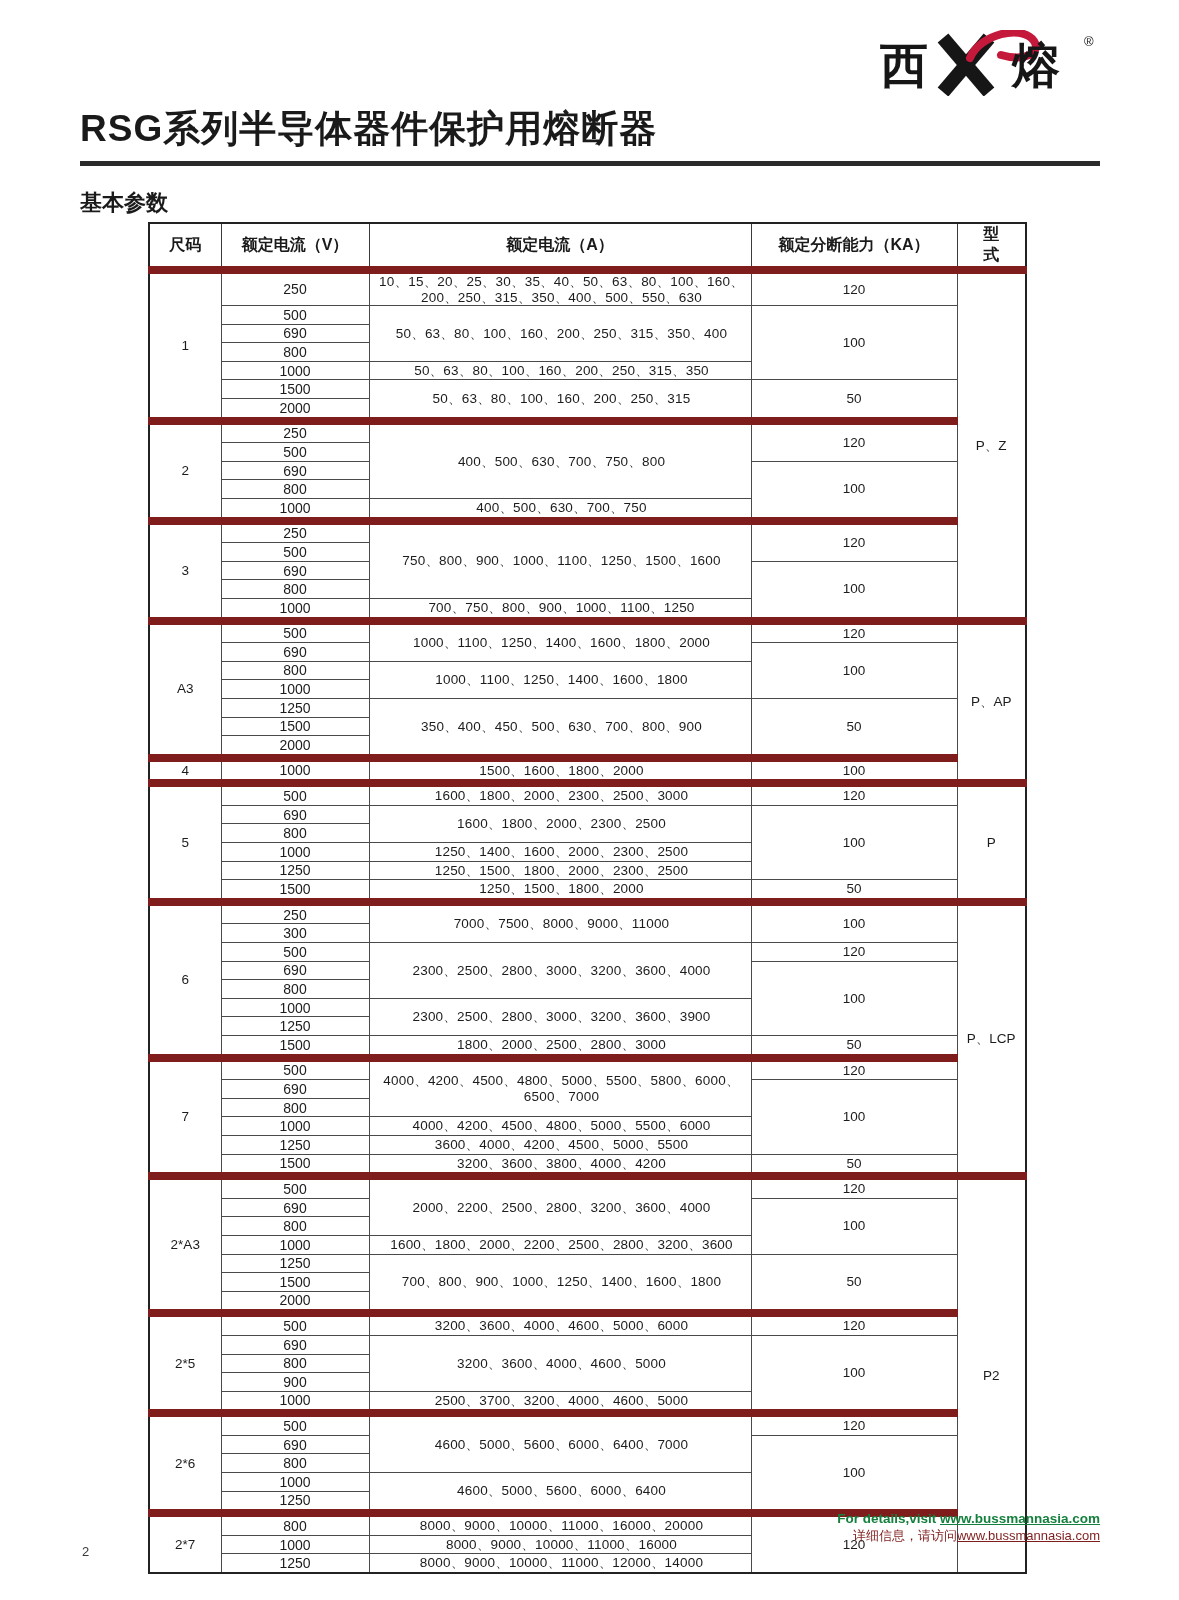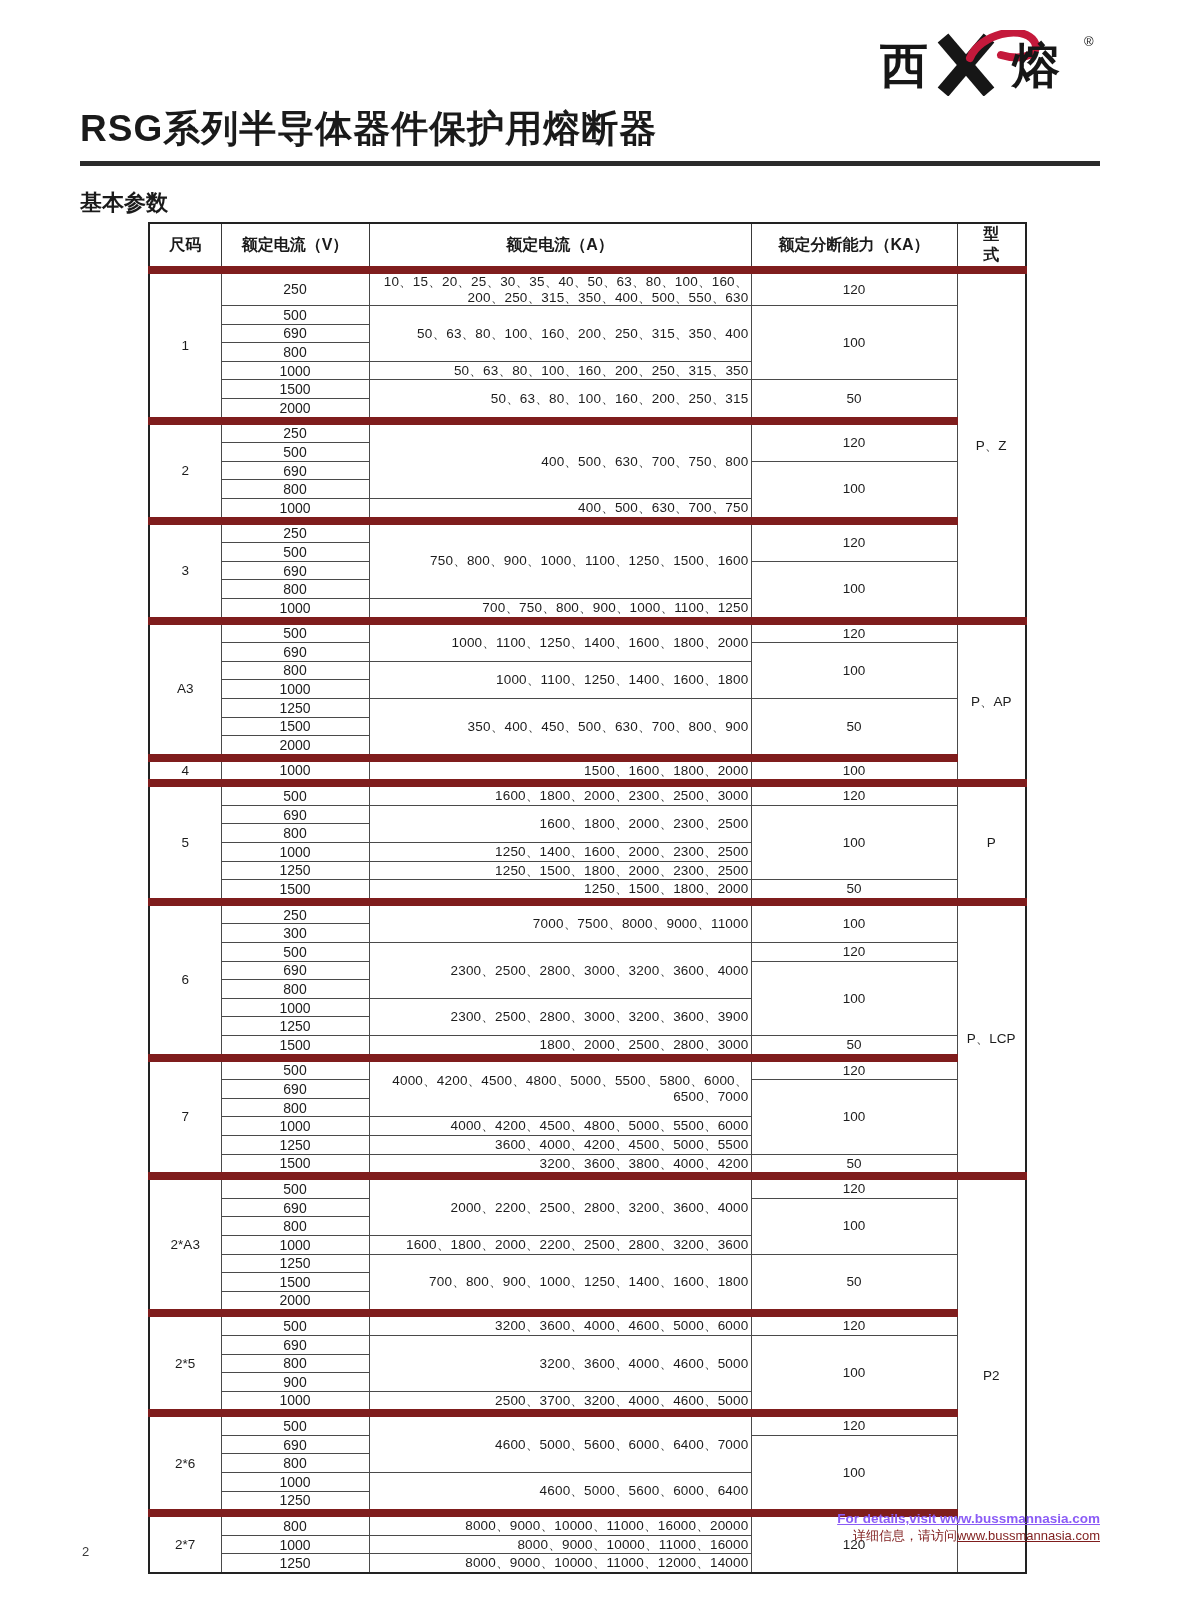--- a/index.html
+++ b/index.html
@@ -28,26 +28,26 @@
   }
   .params th{
     border:1px solid #3a3a3a;border-bottom:2px solid #222;
     font-size:16px;font-weight:700;height:35px;padding:0 19px;text-align:center;
   }
   .params td{
     border:1px solid #4a4a4a;font-size:13.5px;height:17.6px;line-height:1.15;
     padding:0 3px;text-align:center;color:#1c1c1c;overflow:hidden;
   }
   .params td.c-volt{font-size:14px;}
-  .params td.c-cur{text-align:right;padding:0 2px 0 5px;letter-spacing:0.2px;}
+  .params td.c-cur{text-align:center;padding:0 2px 0 5px;letter-spacing:0.2px;}
   .params tr.gs td{border-top:8px solid #7f1d1d;}
 
   
   .footer{position:absolute;right:79px;top:1510px;text-align:right;}
-  .footer .en{font-size:13.5px;font-weight:700;color:#8b5cf6;line-height:17px;text-decoration:underline;}
+  .footer .en{font-size:13.5px;font-weight:700;color:#15803d;line-height:17px;}
   .footer .cn{font-size:13px;color:#7f1d1d;line-height:17px;}
   .footer .url{text-decoration:underline;}
   .page-num{position:absolute;left:82px;top:1544px;font-size:13px;color:#3a3a3a;}
 </style>
 </head>
 <body>
 
 <div class="page">
 
   <div class="logo-row">

